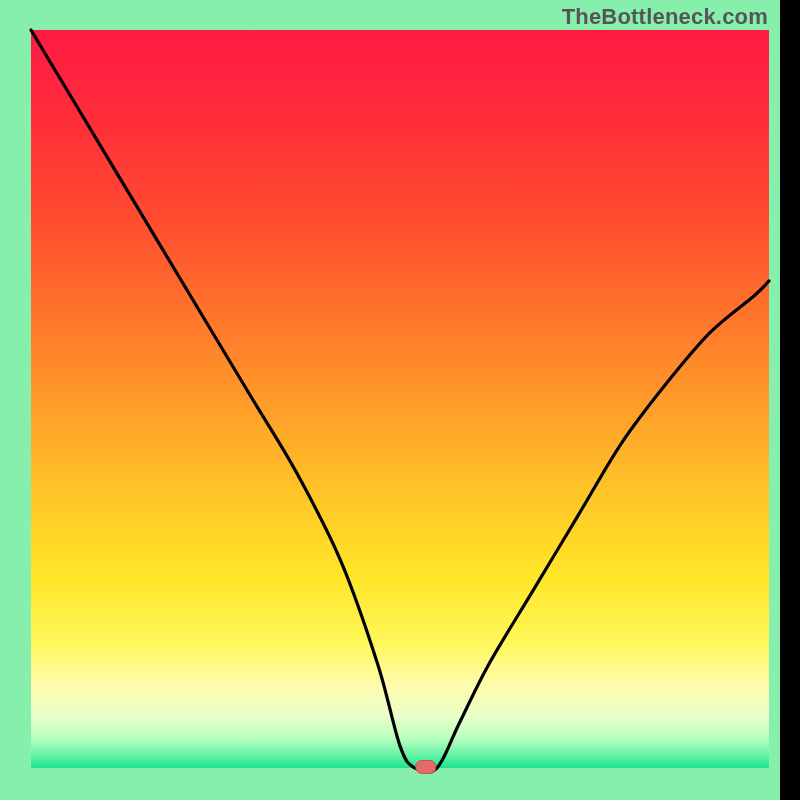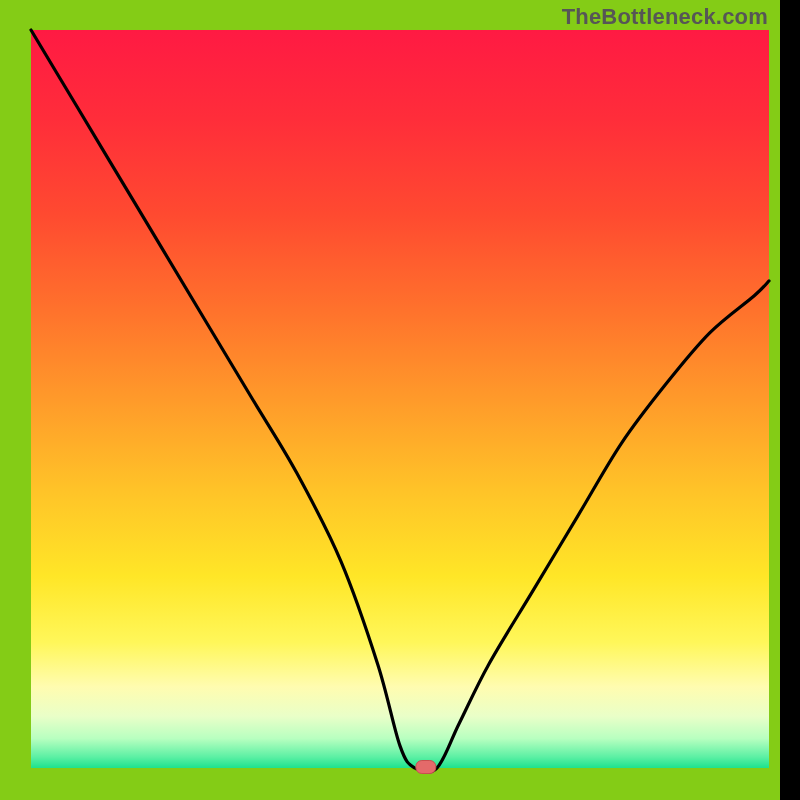--- a/index.html
+++ b/index.html
@@ -7,21 +7,21 @@
     padding: 0;
     width: 800px;
     height: 800px;
     background: #000;
     overflow: hidden;
   }
   .frame {
     position: relative;
     width: 780px;
     height: 800px;
-    background: #84cc16;
+    background: #86efac;
   }
   .watermark {
     position: absolute;
     top: 4px;
     right: 12px;
     font-family: Arial, Helvetica, sans-serif;
     font-size: 22px;
     font-weight: bold;
     color: #565656;
     letter-spacing: 0.2px;

